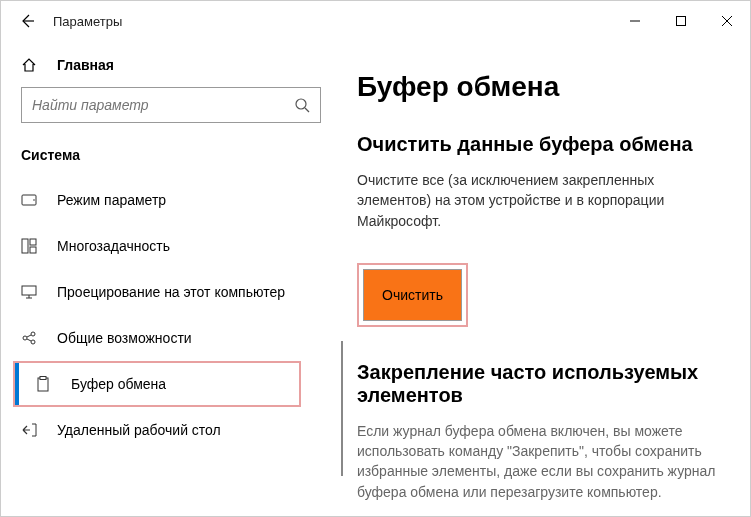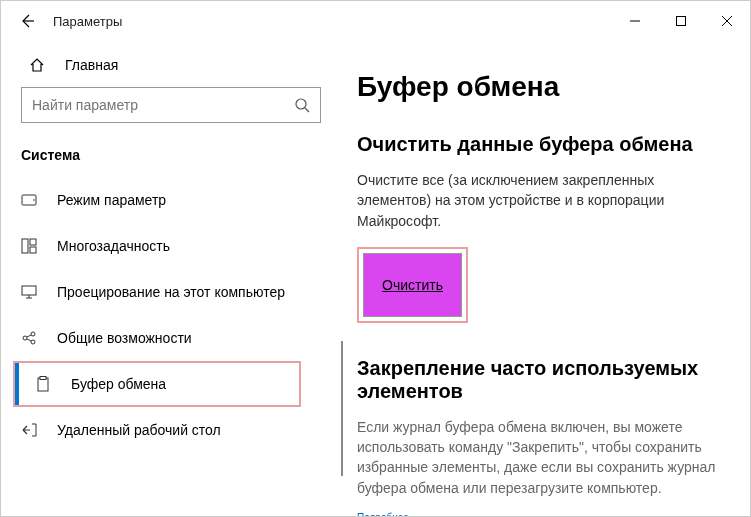--- a/index.html
+++ b/index.html
@@ -13,40 +13,40 @@
     color: #000;
   }
   .window { width: 751px; height: 517px; border: 1px solid #ccc; display: flex; flex-direction: column; }
   .titlebar { display: flex; align-items: center; height: 40px; padding-left: 16px; }
   .titlebar .back { width: 20px; height: 20px; display:flex; align-items:center; justify-content:center; margin-right: 16px; cursor:pointer;}
   .titlebar .title { font-size: 13px; color: #222; }
   .win-controls { margin-left: auto; display:flex; }
   .win-controls div { width: 46px; height: 40px; display:flex; align-items:center; justify-content:center; cursor:pointer;}
   .body { flex:1; display:flex; overflow:hidden;}
   .sidebar { width: 340px; padding: 8px 0 0 0; overflow-y:auto; }
-  .home-row { display:flex; align-items:flex-start; padding: 8px 20px 14px 28px; cursor:pointer;}
+  .home-row { display:flex; align-items:flex-start; padding: 8px 20px 14px 20px; cursor:pointer;font-weight:bold;}
   .home-row .icon { width:18px; margin-right: 18px; display:flex; align-items:center;}
   .home-row .label { font-size: 14px; }
   .search-wrap { padding: 0 20px 18px 20px; }
   .search { display:flex; align-items:center; border:1px solid #999; height: 36px; padding: 0 10px; background:#fff;}
-  .search input { flex:1; border:none; outline:none; font-size:14px; color:#666; background:transparent;}
+  .search input { flex:1; border:none; outline:none; font-size:14px; font-style: italic; color:#666; background:transparent;}
   .search .sicon { color:#555;}
   .section-title { font-weight:600; font-size:14px; padding: 6px 20px 14px 20px;}
   .nav-item { display:flex; align-items:center; height: 46px; padding: 0 20px; cursor:pointer;}
   .nav-item .icon { width:18px; margin-right: 18px; display:flex; align-items:center; color:#333;}
   .nav-item.selected { background:#fff; border-left: 4px solid #0078d4; padding-left:16px; }
   .highlight { border: 2px solid #e8a0a0; margin: 0 40px 0 12px; }
   .highlight .nav-item { height:42px; }
   .content { flex:1; padding: 20px 24px 0 16px; overflow-y:auto; position:relative;}
   .scroll-line { position:absolute; left:0; top: 300px; bottom: 40px; width:2px; background:#888;}
   h1 { font-size: 28px; font-weight: 600; margin: 10px 0 30px 0; }
   h2 { font-size: 20px; font-weight: 600; margin: 0 0 14px 0; }
-  p.desc { font-size: 14px; color: #333; margin-bottom: 16px; line-height:1.45;}
+  p.desc { font-size: 14px; color: #333; margin-bottom: 32px; line-height:1.45;}
   .btn-wrap { display:inline-block; border: 2px solid #e8a0a0; padding:4px; margin-bottom: 34px;}
-  button.clear { background:#d946ef; border:1px solid #999; padding: 23px 18px; font-size:14px; cursor:pointer;text-decoration:underline;}
+  button.clear { background:#f97316; border:1px solid #999; padding: 17px 18px; font-size:14px; cursor:pointer;}
   .pin-section h2 { }
   .pin-section p { font-size:14px; color:#666; line-height:1.45; margin-bottom:10px;}
   a.link { color:#0066cc; text-decoration:none; font-size:10px; cursor:pointer;}
   svg { display:block; }
 </style>
 </head>
 <body>
 
 <div class="window">
 

